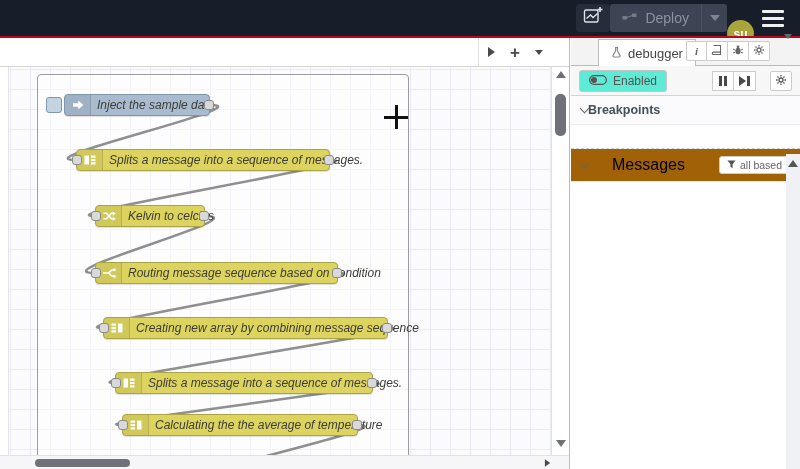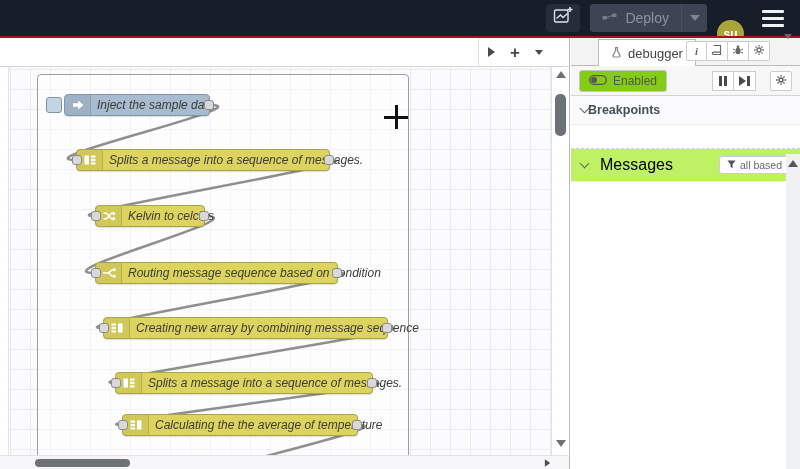--- a/index.html
+++ b/index.html
@@ -1,19 +1,19 @@
 <!DOCTYPE html>
 <html><head>
 <meta charset="utf-8">
 <style>
   * { margin:0; padding:0; box-sizing:border-box; }
   html,body { width:800px; height:469px; overflow:hidden; font-family:"Liberation Sans", sans-serif; background:#fff; }
 
   
-  .header { position:absolute; left:0; top:0; width:800px; height:36px; background:#171e29; display:flex; align-items:center; justify-content:flex-end; gap:10px; padding-right:12px; }
+  .header { position:absolute; left:0; top:0; width:800px; height:36px; background:#171e29; display:flex; align-items:center; justify-content:flex-end; gap:0; padding-right:12px; }
   .hdr-iconbtn { width:34px; height:28px; background:#252d3a; border-radius:4px; display:flex; align-items:center; justify-content:center; cursor:pointer; }
   .deploy-btn { height:28px; background:#3d4554; border-radius:3px; display:flex; align-items:center; color:#8b93a1; font-size:14px; cursor:default; }
   .deploy-main { display:flex; align-items:center; gap:8px; padding:0 12px; }
   .deploy-caret { width:26px; height:28px; border-left:1px solid #4a5262; display:flex; align-items:center; justify-content:center; }
   .caret-down { width:0; height:0; border-left:5px solid transparent; border-right:5px solid transparent; border-top:6px solid #7d8593; }
   .avatar { width:27px; height:27px; border-radius:50%; background:#a9a43c; color:#fff; font-size:12px; font-weight:bold; display:flex; align-items:center; justify-content:center; cursor:pointer;margin-top:31px; }
   .hamburger { width:30px; height:24px; display:flex; flex-direction:column; justify-content:center; gap:4px; align-items:center; cursor:pointer; margin-left:4px; }
   .hamburger span { display:block; width:22px; height:3px; background:#eef1f4; border-radius:1px; }
   .redline { position:absolute; left:0; top:36px; width:800px; height:2px; background:#b40b23; }
 
@@ -61,33 +61,33 @@
   .side-tabs { height:28px; background:#f3f3f3; border-bottom:1px solid #bbb; display:flex; align-items:flex-end; position:relative;padding-left:20px; }
   .side-tab { height:27px; margin-left:7px; padding:0 12px; background:#fff; border:1px solid #bbb; border-bottom:none; display:flex; align-items:center; gap:6px; font-size:13px; color:#444; cursor:pointer; position:relative; top:1px; }
   .side-tab-icons { position:absolute; right:30px; bottom:4px; display:flex; }
   .mini-btn { width:21px; height:20px; background:#fff; border:1px solid #ccc; border-left:none; display:flex; align-items:center; justify-content:center; cursor:pointer; font-size:11px; color:#666; }
   .mini-btn:first-child { border-left:1px solid #ccc; border-radius:2px 0 0 2px; }
   .mini-btn:last-child { border-radius:0 2px 2px 0; }
   .side-tab-caret { position:absolute; right:8px; bottom:8px; cursor:pointer; }
   .side-tab-caret .tri-down-sm { border-top-color:#666; }
 
   .side-toolbar { height:30px; background:#f7f7f7; border-bottom:1px solid #d4d4d4; display:flex; align-items:center; padding:0 8px; gap:6px; }
-  .enabled-btn { display:flex; align-items:center; gap:6px; padding:3px 9px; border:1px solid #c6c6c6; border-radius:3px; background:#84cc16; font-size:12px; color:#555; cursor:pointer; }
+  .enabled-btn { display:flex; align-items:center; gap:6px; padding:3px 9px; border:1px solid #c6c6c6; border-radius:3px; background:#5eead4; font-size:12px; color:#555; cursor:pointer; }
   .side-toolbar .spacer { flex:1; }
   .pp-group { display:flex; }
   .pp-btn { width:22px; height:20px; background:#fff; border:1px solid #ccc; display:flex; align-items:center; justify-content:center; cursor:pointer; }
   .pp-btn + .pp-btn { border-left:none; }
   .gear-btn { width:22px; height:20px; background:#fff; border:1px solid #ccc; border-radius:2px; display:flex; align-items:center; justify-content:center; cursor:pointer; margin-left:8px; }
 
   .side-content { flex:1; position:relative; background:#fff; }
   .section-hdr { display:flex; align-items:center; padding:7px 10px; background:#fbfbfd; border-bottom:1px solid #ececec; cursor:pointer; }
   .section-hdr .lbl { font-size:12.5px; font-weight:bold; color:#44505c; }
   .chev { width:7px; height:7px; border-right:1.5px solid #666; border-bottom:1.5px solid #666; transform:rotate(45deg); margin-top:-3px; }
   .bp-empty { height:24px; background:#fff; border-bottom:1px dashed #d0d0d0; }
-  .msg-hdr { display:flex; align-items:center; gap:12px; padding:7px 10px; background:#bef264; border-bottom:1px solid #ececec; }
+  .msg-hdr { display:flex; align-items:center; gap:24px; padding:7px 10px; background:#a16207; border-bottom:1px solid #ececec; }
   .allnodes-btn { margin-left:auto; display:flex; align-items:center; gap:4px; font-size:10.5px; color:#666; background:#fff; border:1px solid #ccc; border-radius:3px; padding:2px 7px; cursor:pointer; }
 
   .side-scroll { position:absolute; right:0; top:58px; width:14px; height:373px; background:#f0f1f4; }
   .side-scroll .tri-up-scroll { left:2px; top:6px; border-bottom-color:#555; }
 
   .pause-bars { display:flex; gap:2px; }
   .pause-bars i { display:block; width:3px; height:10px; background:#4a4a4a; }
   .step-glyph { display:flex; align-items:center; }
   .step-tri { width:0; height:0; border-top:5px solid transparent; border-bottom:5px solid transparent; border-left:7px solid #4a4a4a; }
   .step-bar { width:2.5px; height:10px; background:#4a4a4a; margin-left:1px; }

